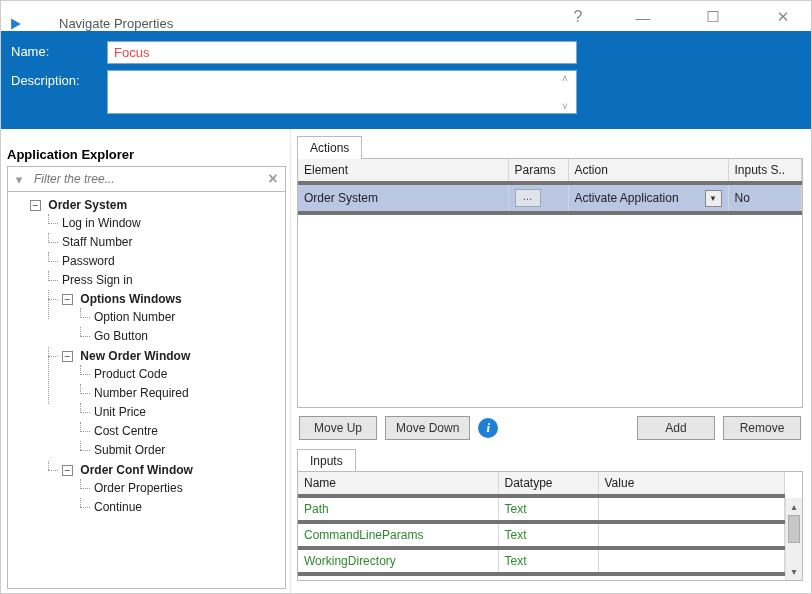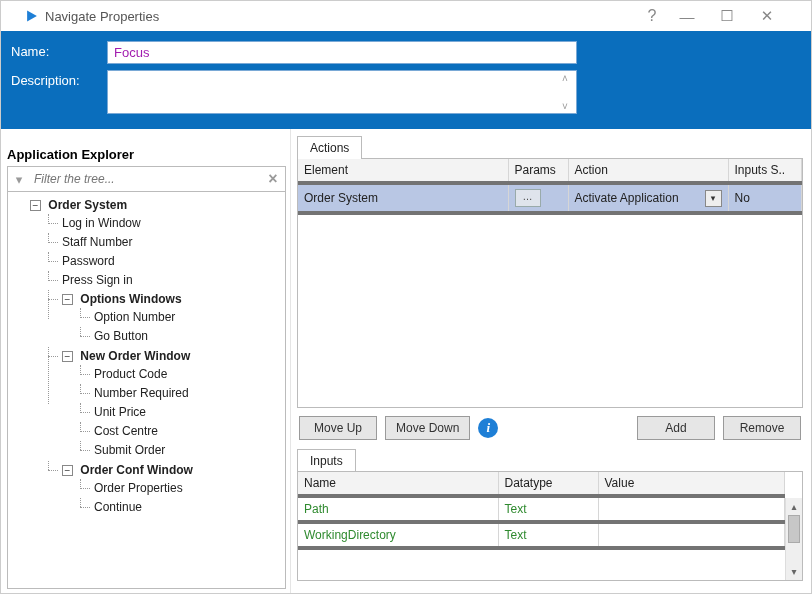--- a/index.html
+++ b/index.html
@@ -11,24 +11,25 @@
     color: #222;
     width: 812px;
     height: 594px;
     overflow: hidden;
     border: 1px solid #ccc;
   }
   
   .titlebar {
     height: 30px;
     display: flex;
-    align-items: center;
-    padding: 0 24px;
+    align-items: flex-end;
+    padding: 0 8px;
     background: #fff;
     color: #666;
+    gap: 30px;
   }
   .titlebar .appicon {
     width: 14px; height: 14px;
     margin-right: 6px;
   }
   .titlebar .title { flex: 0 0 auto; font-size: 13px; color:#555;}
   .titlebar .spacer { flex: 1; }
   .win-btn {
     width: 40px; height: 28px;
     display: flex; align-items: center; justify-content: center;
@@ -38,21 +39,21 @@
   .win-btn.help { width:30px; font-size:16px;}
   
   .blueheader {
     background: #0a6ebd;
     color: #fff;
     padding: 10px 10px 14px 10px;
   }
   .hdr-row { display:flex; align-items:flex-start; margin-bottom:6px;}
   .hdr-label { width:96px; font-size:13px; padding-top:3px;}
   .hdr-input {
-    flex:1; background:#fff; color:#a21caf;
+    flex:1; background:#fff; color:#ef4444;
     border:1px solid #7aa9d6; min-height:22px;
     padding:3px 6px; font-size:13px;
     max-width: 470px;
   }
   .hdr-textarea {
     flex:1; background:#fff; color:#000;
     border:1px solid #7aa9d6; min-height:44px;
     font-size:13px; resize:none; max-width:470px;
     position:relative;
   }
@@ -298,20 +299,25 @@
           <th style="width:200px">Name</th>
           <th style="width:100px">Datatype</th>
           <th>Value</th>
         </tr>
         <tr>
           <td class="green">Path</td>
           <td class="green">Text</td>
           <td></td>
         </tr>
         <tr>
+          <td class="green">CommandLineParams</td>
+          <td class="green">Text</td>
+          <td></td>
+        </tr>
+        <tr>
           <td class="green">WorkingDirectory</td>
           <td class="green">Text</td>
           <td></td>
         </tr>
       </tbody>
         </table>
       <div class="vscroll">
         <div class="arrow">▴</div>
         <div class="track">
             <div class="thumb"></div>

